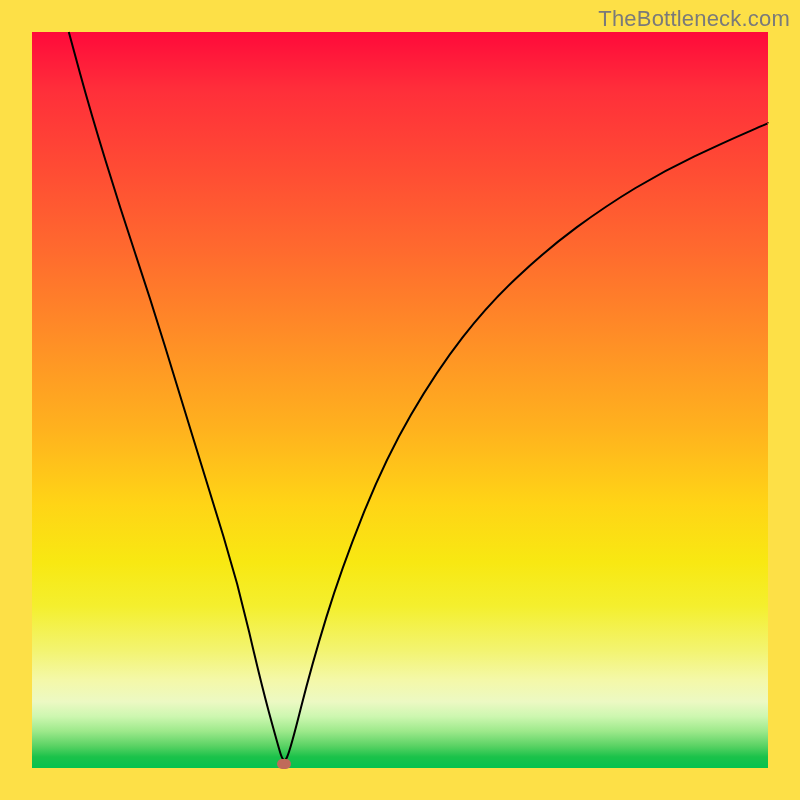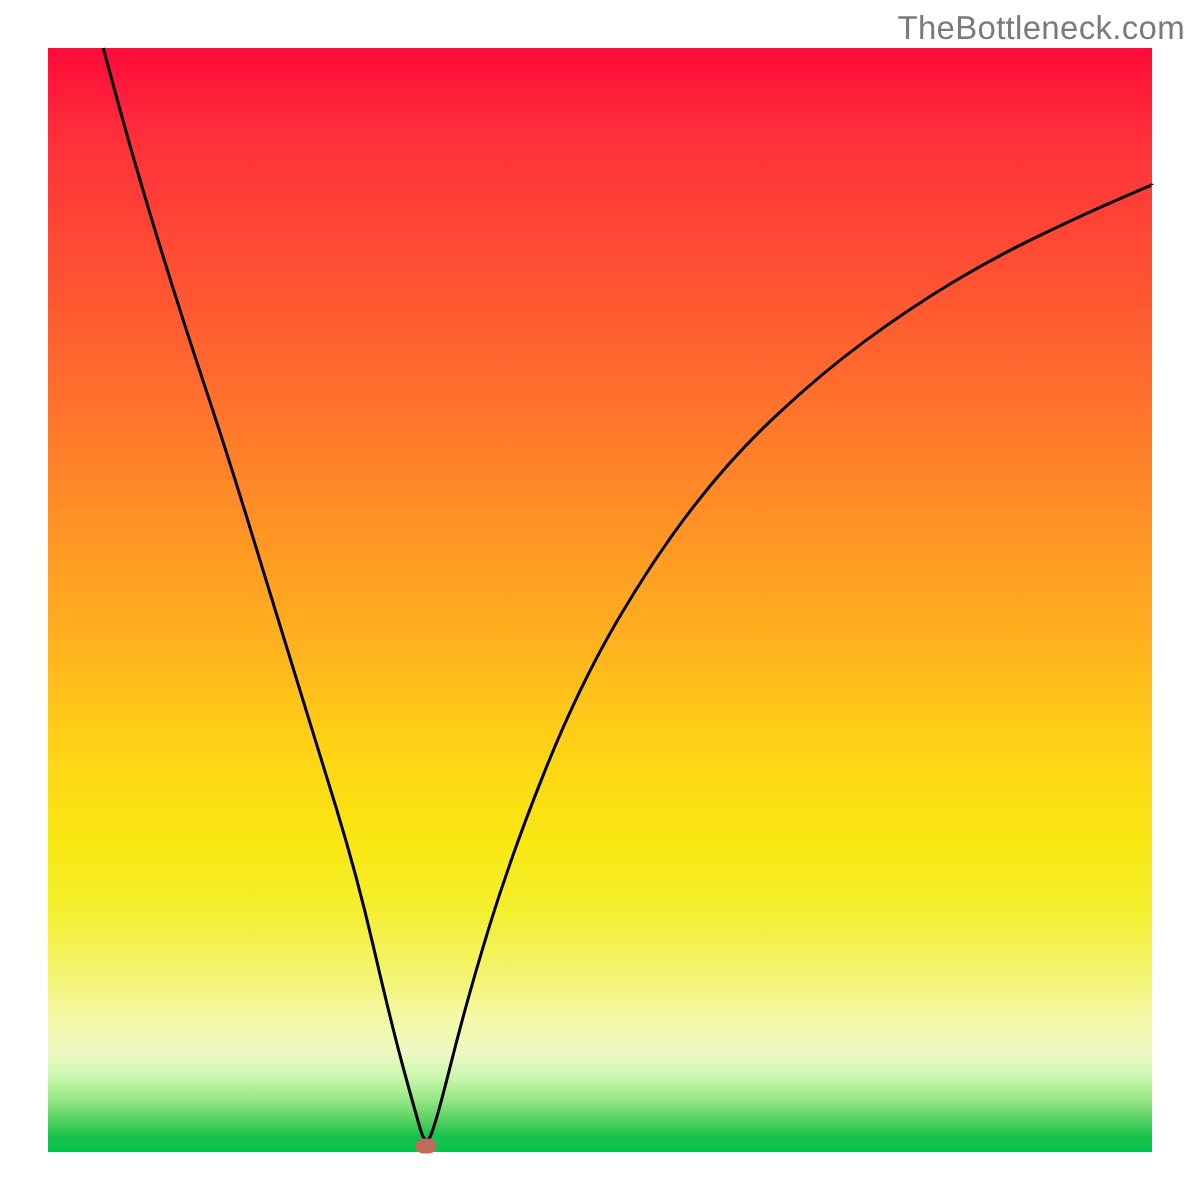--- a/index.html
+++ b/index.html
@@ -8,21 +8,21 @@
     width: 800px;
     height: 800px;
     background: #000;
     font-family: Arial, Helvetica, sans-serif;
     overflow: hidden;
   }
   .frame {
     position: relative;
     width: 800px;
     height: 800px;
-    background: #ffffff;
+    background: #fde047;
   }
   .plot-area {
     position: absolute;
     left: 32px;
     top: 32px;
     width: 736px;
     height: 736px;
     
     background: linear-gradient(
       to bottom,

